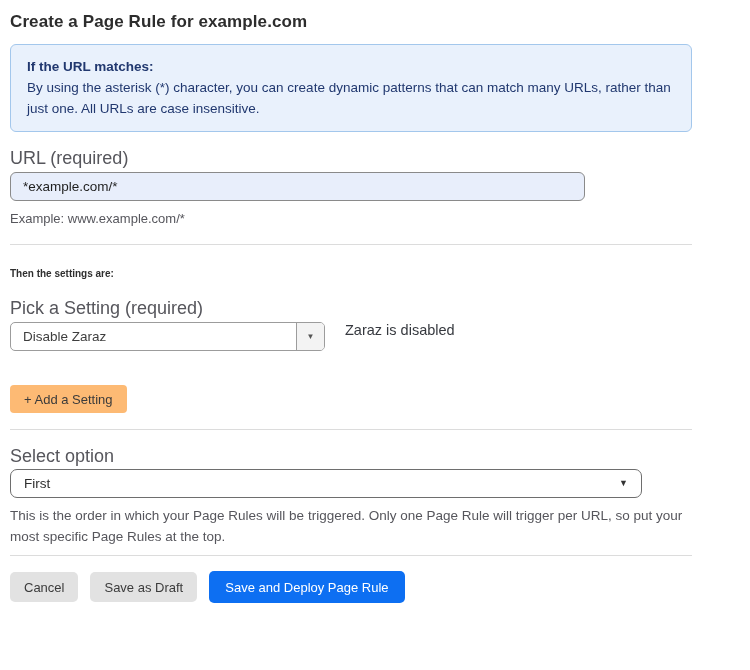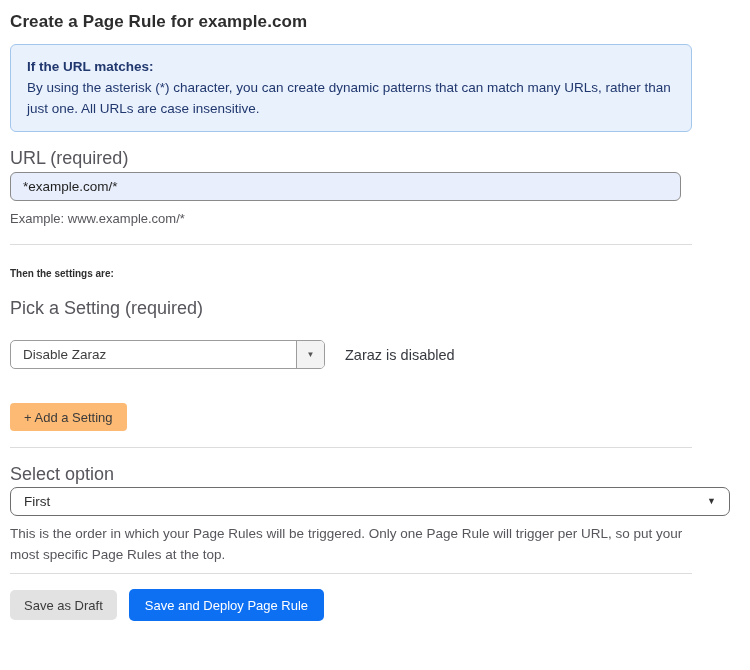--- a/index.html
+++ b/index.html
@@ -32,21 +32,21 @@
     color: #3b6fd6; text-decoration: underline; cursor: pointer;
   }
 
   .field-label {
     margin-top: 18px;
     font-size: 18px; color: #56565c; line-height: 16px;
   }
 
   .url-input {
     margin-top: 6px;
-    width: 671px; height: 29px;
+    width: 575px; height: 29px;
     background: #e8eefb;
     border: 1px solid #8a8a8a;
     border-radius: 6px;
     padding: 0 12px;
     font-size: 13.5px; color: #1f1f1f;
     font-family: "Liberation Sans", "DejaVu Sans", sans-serif;
     outline: none;
   }
 
   .helper-text {
@@ -57,21 +57,21 @@
   .divider {
     margin-top: 16px;
     width: 682px; height: 1px; background: #dcdcdc;
   }
 
   .section-heading {
     margin-top: 20px;
     font-size: 10px; font-weight: bold; color: #2f2f2f; line-height: 17px;
   }
 
-  .setting-row { margin-top: 24px; display: flex; align-items: center; }
+  .setting-row { margin-top: 6px; display: flex; }
 
   .combo {
     display: flex; align-items: stretch;
     width: 315px; height: 29px;
     background: #ffffff;
     border: 1px solid #9c9c9c;
     border-radius: 5px;
     overflow: hidden;
     cursor: pointer;
   }
@@ -100,21 +100,21 @@
     background: #fdba74;
     border: none; border-radius: 4px;
     font-size: 13px; color: #3b3b3b;
     font-family: "Liberation Sans", "DejaVu Sans", sans-serif;
     cursor: pointer;
   }
   .add-setting-btn { margin-top: 34px; }
 
   .select-box {
     margin-top: 5px;
-    width: 720px; height: 29px;
+    width: 632px; height: 29px;
     background: #ffffff;
     border: 1px solid #6e6e6e;
     border-radius: 7px;
     display: flex; align-items: center;
     padding: 0 13px;
     cursor: pointer;
   }
   .select-box .select-value { flex: 1; font-size: 13.5px; color: #2e2e2e; }
   .select-box .arrow-glyph { font-size: 9px; color: #333; }
 
@@ -175,17 +175,18 @@
   <div class="select-box">
     <span class="select-value">First</span>
     <span class="arrow-glyph">▼</span>
   </div>
 
   <div class="order-helper">This is the order in which your Page Rules will be triggered. Only one Page Rule will trigger per URL, so put your most specific Page Rules at the top.</div>
 
   <div class="divider" style="margin-top: 8px;"></div>
 
   <div class="actions-row">
+    <button class="btn">Cancel</button>
     <button class="btn">Save as Draft</button>
     <button class="btn btn-primary">Save and Deploy Page Rule</button>
   </div>
 
 </div>
 
 </body></html>

